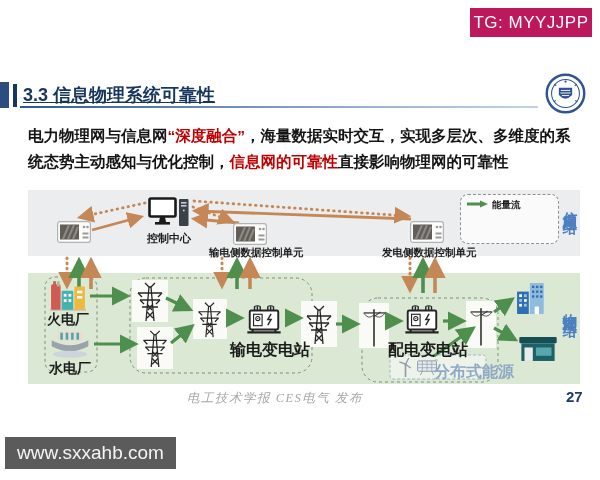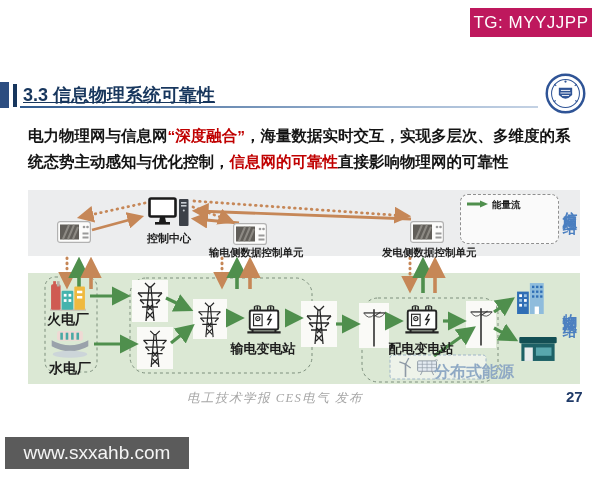--- a/index.html
+++ b/index.html
@@ -5,21 +5,21 @@
   html,body{margin:0;padding:0;}
   body{width:600px;height:480px;position:relative;background:#ffffff;overflow:hidden;
        font-family:"Liberation Sans","DejaVu Sans",sans-serif;}
   .abs{position:absolute;}
 
   
   .tg-badge{left:470px;top:8px;width:122px;height:29px;background:#be185d;color:#fdfdfd;
             font-size:17px;display:flex;align-items:center;justify-content:center;letter-spacing:.5px;}
 
   
-  .watermark{left:5px;top:437px;width:184px;height:32px;background:#5b5b5b;color:#f4f4f4;
+  .watermark{left:5px;top:437px;width:171px;height:32px;background:#5b5b5b;color:#f4f4f4;
              font-size:19px;display:flex;align-items:center;justify-content:center;}
 
   
   .title-square{left:0;top:82px;width:9px;height:26px;background:#2c4d80;}
   .title-tick{left:13px;top:84px;width:4px;height:23px;background:#17365d;}
   .page-title{left:23px;top:83px;font-size:18px;font-weight:bold;color:#17365d;white-space:nowrap;text-decoration:underline;}
   .title-underline{left:20px;top:106px;width:518px;height:2px;
                    background:linear-gradient(to right,#2f5a8e,#9db5d2 70%,#c4d2e4);}
   .seal{left:545px;top:73px;}
 
@@ -28,21 +28,21 @@
          line-height:26px;}
   .red{color:#c00000;}
 
   
   .diagram{left:28px;top:188px;width:552px;height:198px;}
   .diagram svg.main{position:absolute;left:0;top:0;}
   .dlabel{position:absolute;font-weight:bold;color:#1c1c1c;text-align:center;white-space:nowrap;}
   .unit-label{font-size:10.5px;width:90px;}
   .cc-label{font-size:11px;width:56px;left:113px;top:43px;}
   .plant-label{font-size:14px;width:56px;}
-  .sub-label{font-size:13px;width:66px;}
+  .sub-label{font-size:16px;width:66px;}
   .der-label{font-size:16px;color:#8fa9c4;left:406px;top:174px;width:52px;}
   .vlabel{position:absolute;writing-mode:vertical-rl;font-weight:bold;color:#4b7fc0;
           font-size:14.5px;letter-spacing:3px;}
   .legend{position:absolute;left:432px;top:6px;width:99px;height:50px;background:rgba(255,255,255,.72);
           border:1.2px dashed #8f8f8f;border-radius:8px;box-sizing:border-box;padding:4px 0 0 5px;}
   .legend-row{display:flex;align-items:flex-start;height:14px;}
   .legend-row svg{flex:0 0 auto;margin-right:3px;}
   .legend-row span{font-size:9.5px;font-weight:bold;color:#1c1c1c;white-space:nowrap;}
 
   

